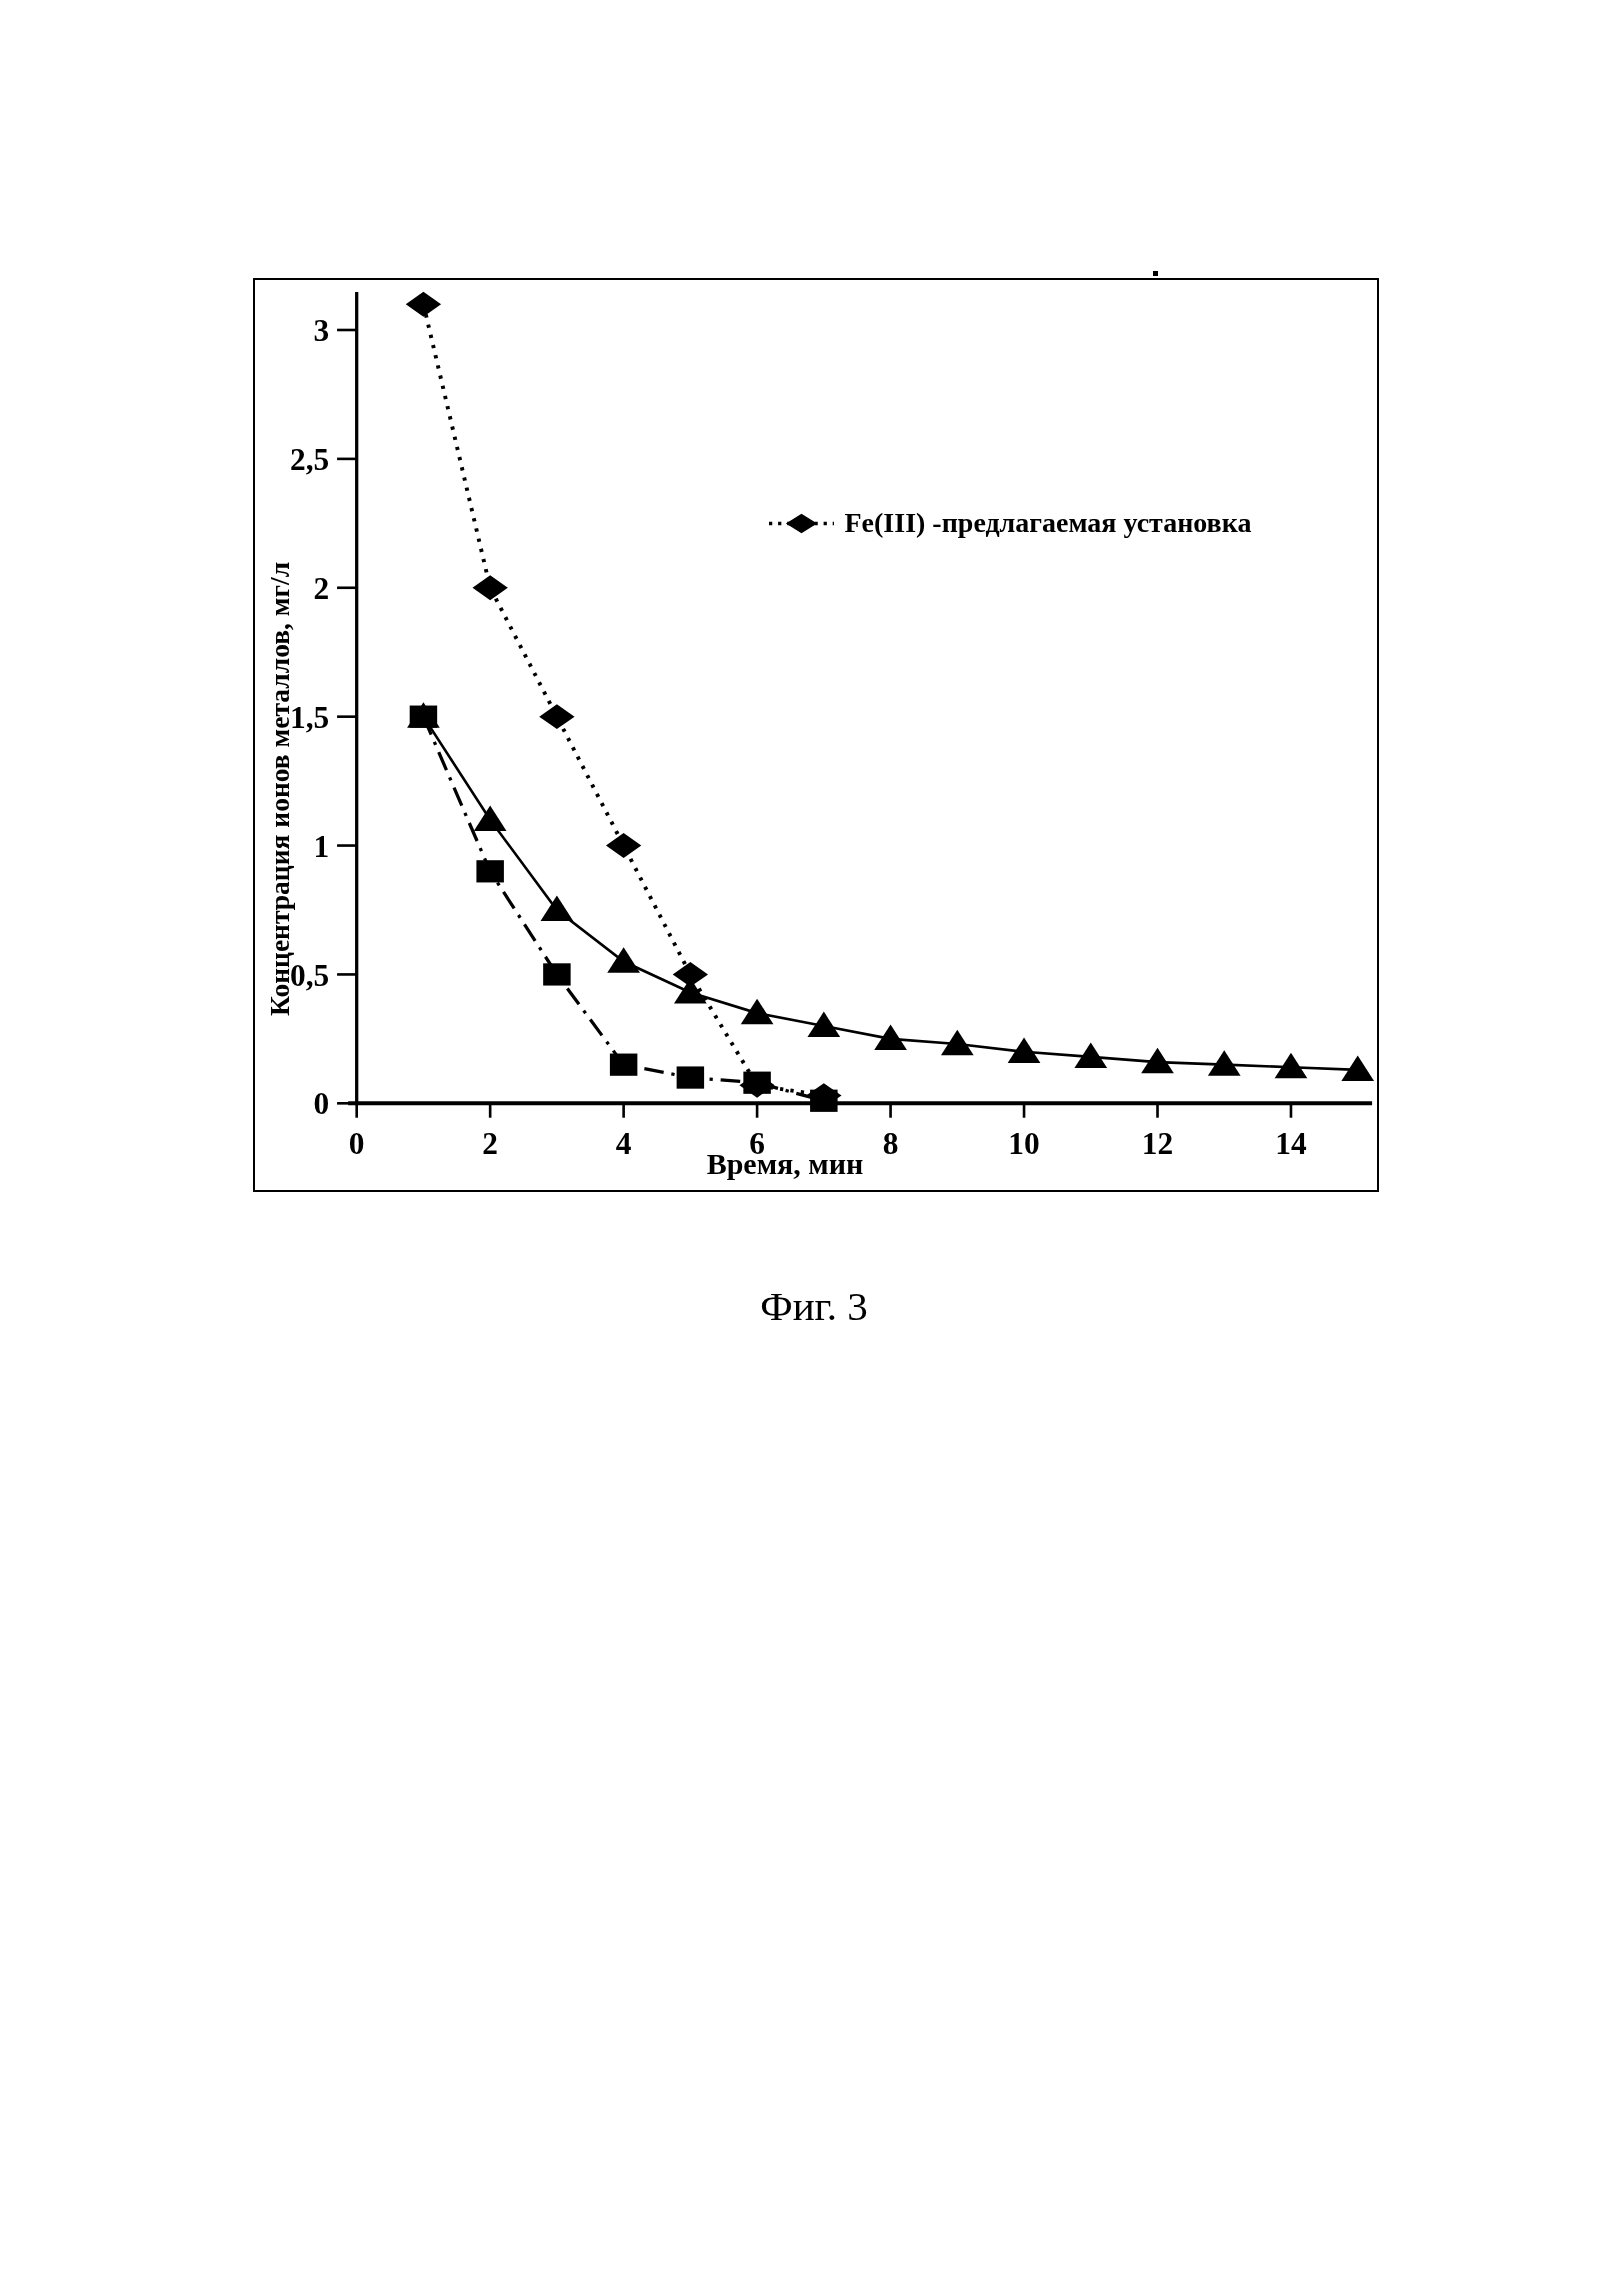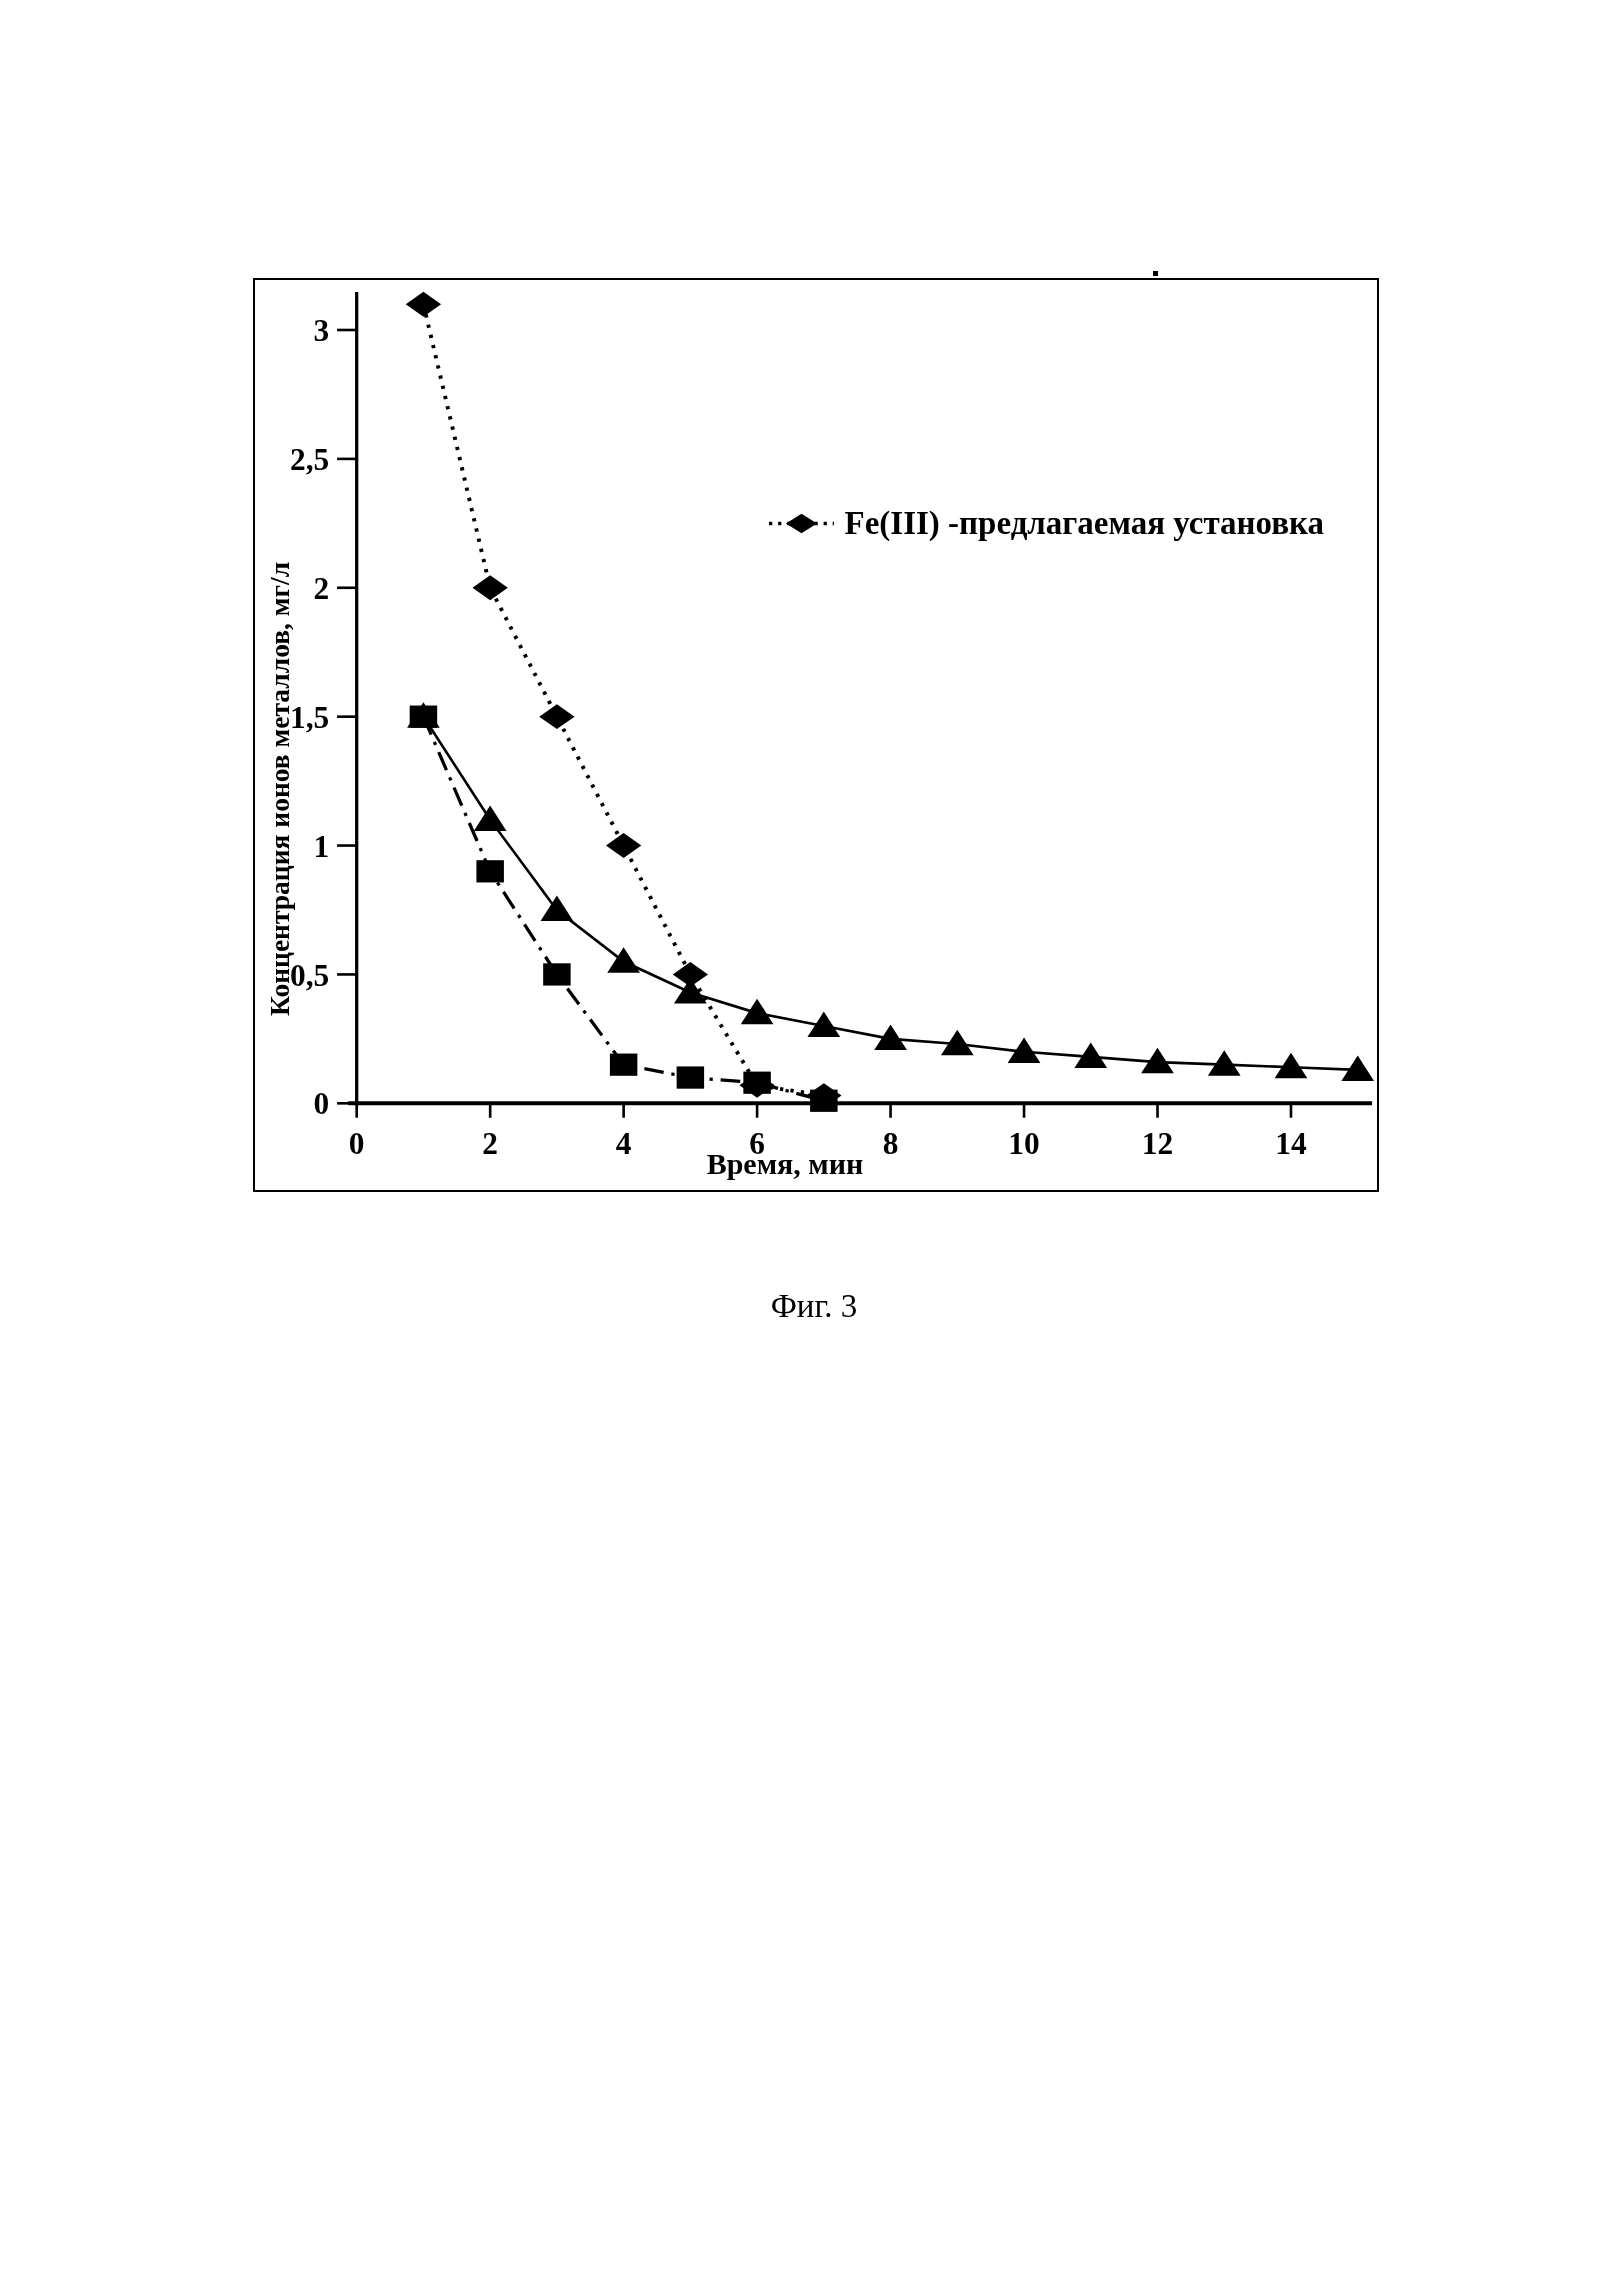--- a/index.html
+++ b/index.html
@@ -45,28 +45,28 @@
     left:769px;top:492px;
     width:563px;
   }
   .legend-row{
     display:flex;align-items:center;
     height:62px;
   }
   .legend-swatch{width:65px;height:29px;flex:0 0 auto;}
   .legend-label{
     margin-left:10.5px;
-    font-size:33px;font-weight:bold;
+    font-size:28px;font-weight:bold;
     white-space:nowrap;
   }
   .caption{
     position:absolute;
     left:814px;top:1306px;
     transform:translate(-50%,-50%);
-    font-size:33px;
+    font-size:41px;
     white-space:nowrap;
   }
   .noise-dot{
     position:absolute;
     left:1153px;top:271px;
     width:4.6px;height:4.6px;background:#000;
   }
 </style>
 </head>
 <body>

